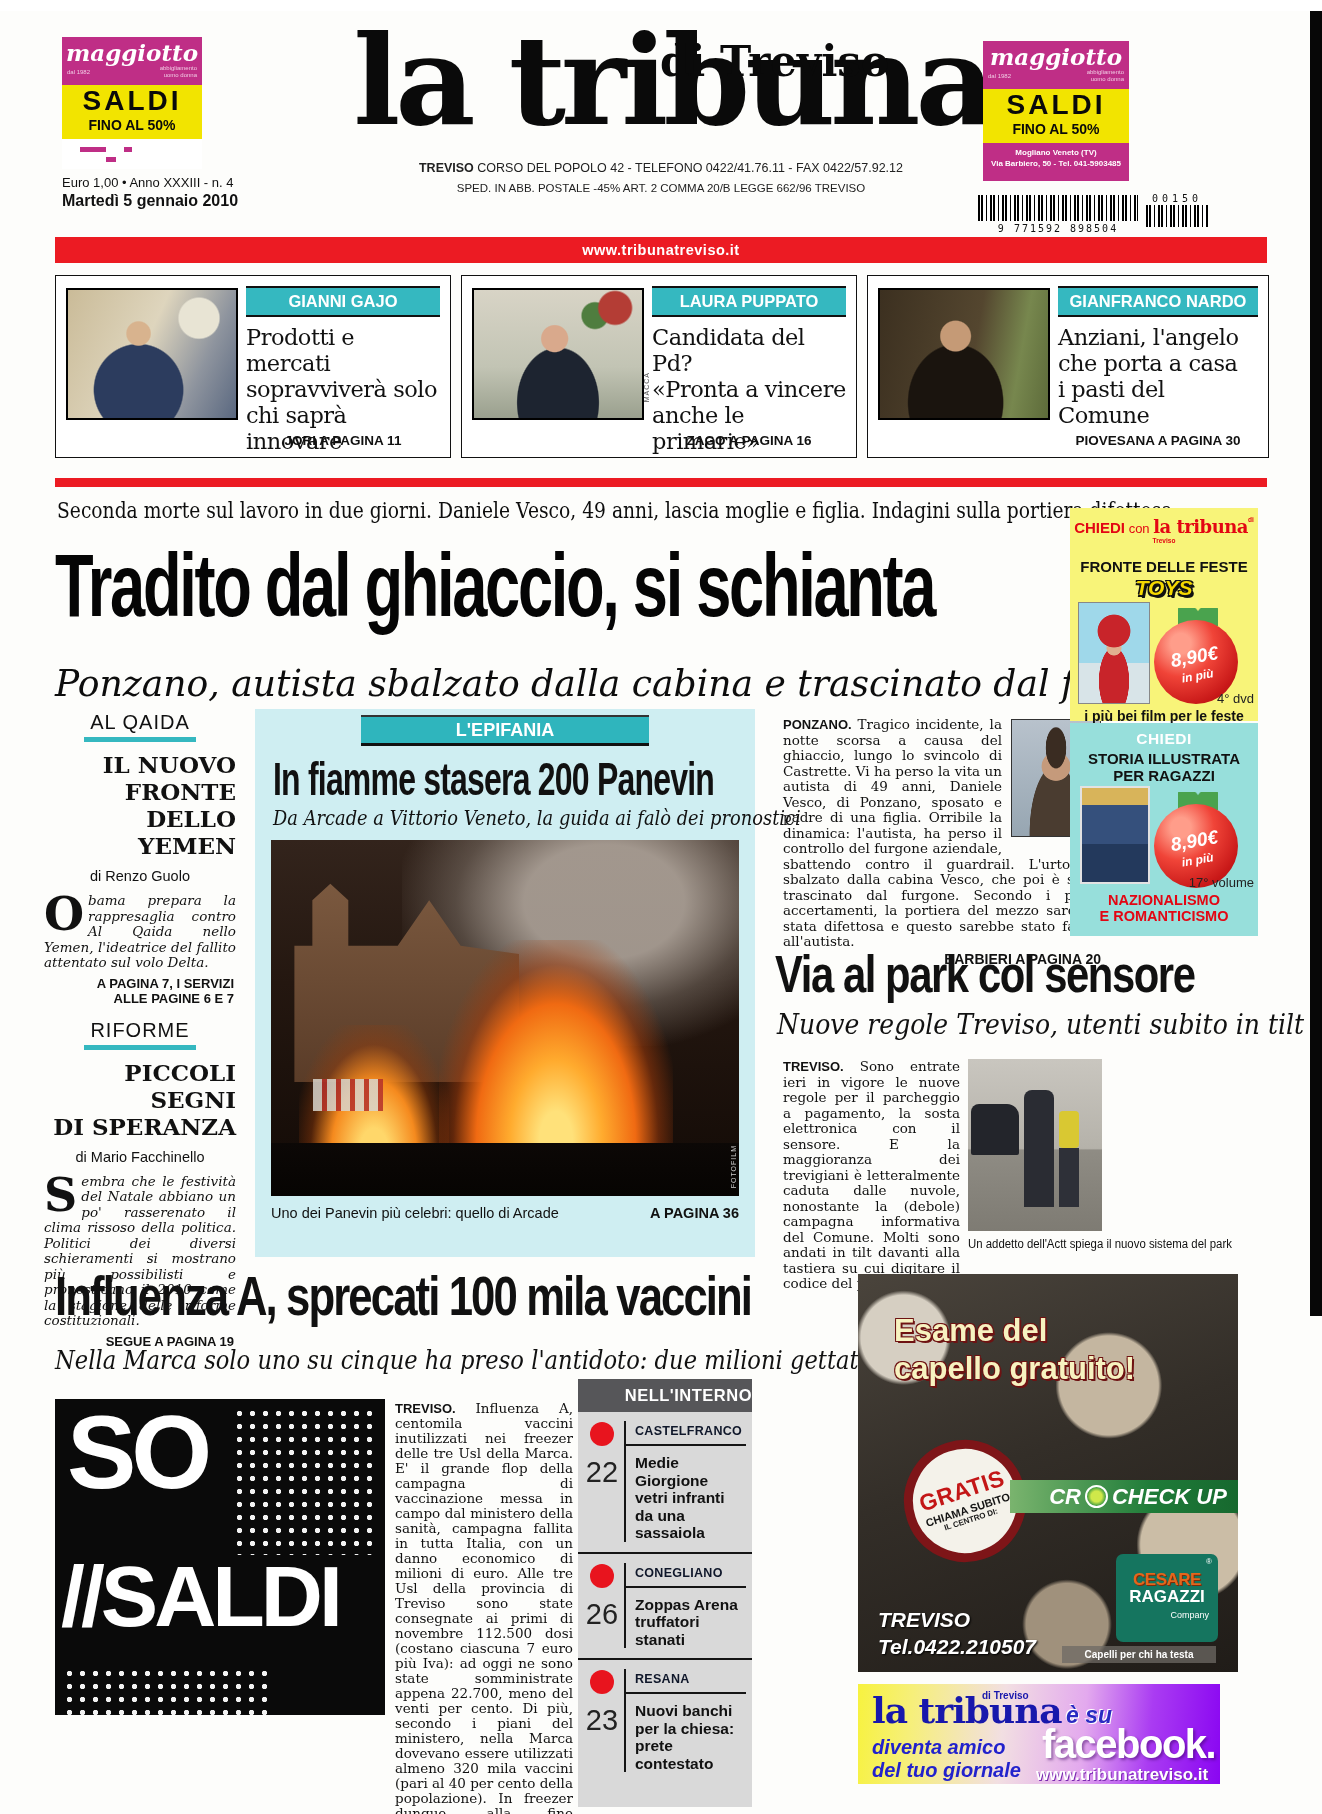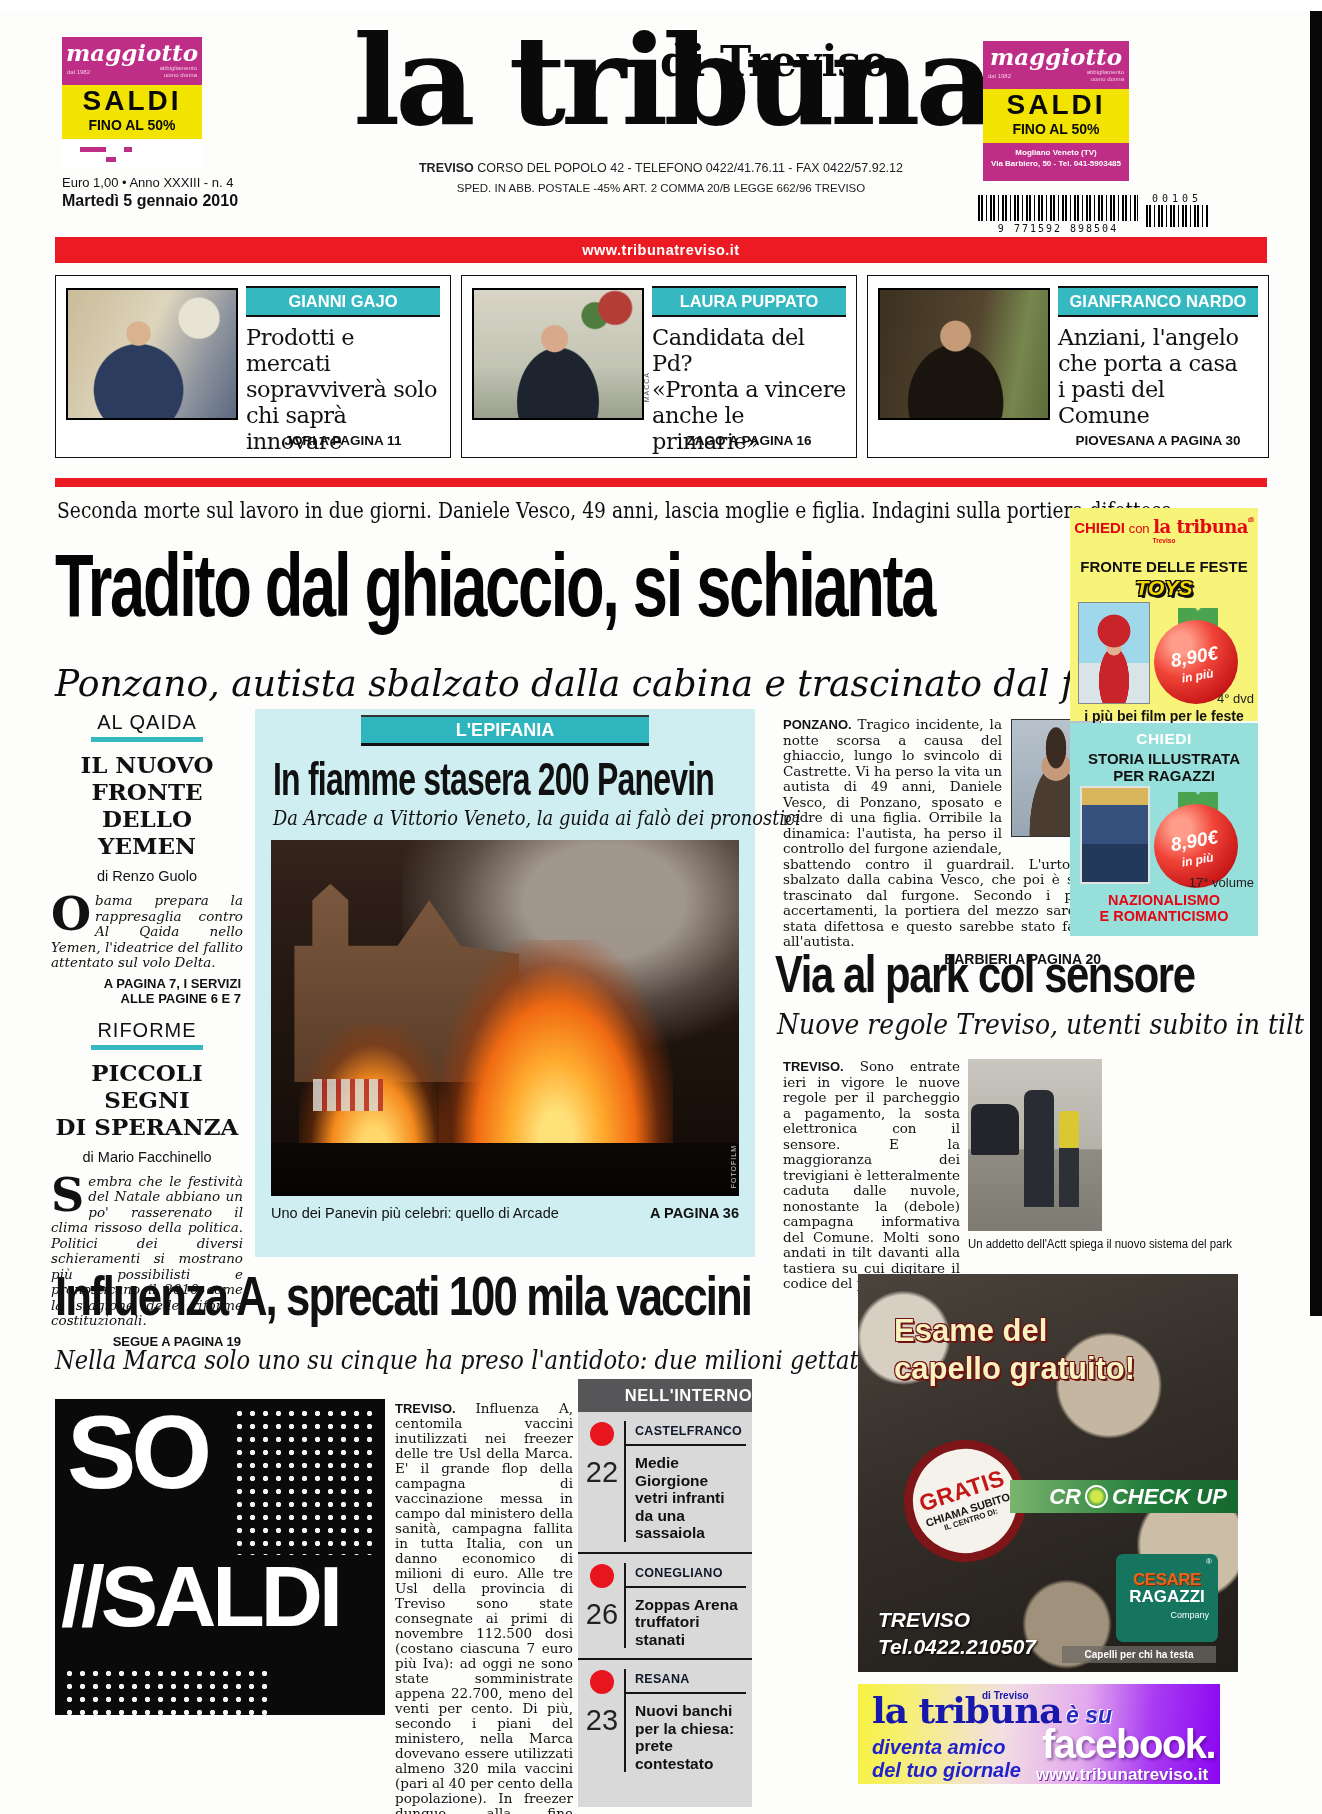--- a/index.html
+++ b/index.html
@@ -63,24 +63,24 @@
 
   
   #redrule { left:55px; top:467px; width:1212px; height:9px; background:#ec1b23; }
   #kicker { left:57px; top:487px; font-family:"DejaVu Serif",serif; font-size:22px; color:#0d0d0d;
     white-space:nowrap; transform:scaleX(.85); transform-origin:left top; }
   #main-hl { left:55px; top:522px; font-size:68px; letter-spacing:-2.5px; transform:scale(.93,1.32); color:#050505; }
   #main-sub { left:55px; top:650px; font-family:"DejaVu Serif",serif; font-style:italic; font-size:38px;
     white-space:nowrap; transform:scaleX(.95); transform-origin:left top; color:#0d0d0d; }
 
   
-  #left-col { left:51px; top:700px; width:192px; }
+  #left-col { left:44px; top:700px; width:192px; }
   .lc-label { text-align:center; font-size:20px; letter-spacing:1px; }
   .lc-bar { width:112px; height:5px; background:#35b8c0; margin:3px auto 9px; }
-  .lc-hl { font-family:"DejaVu Serif",serif; font-weight:bold; font-size:23px; line-height:27px; text-align:center; white-space:pre-line; }
+  .lc-hl { font-family:"DejaVu Serif",serif; font-weight:bold; font-size:23px; line-height:27px; text-align:right; white-space:pre-line; }
   .lc-by { text-align:center; font-size:14.5px; margin:9px 0; }
   .lc-p { font-family:"DejaVu Serif",serif; font-style:italic; font-size:13.5px; line-height:15.5px; text-align:justify; }
   .lc-drop { float:left; font-family:"DejaVu Serif",serif; font-style:normal; font-weight:bold; font-size:46px; line-height:.82; padding:3px 4px 0 0; }
   .lc-ref { font-weight:900; font-size:13px; line-height:15px; text-align:right; white-space:pre-line; margin:5px 2px 13px 0; }
 
   
   #cyan-panel { left:255px; top:698px; width:500px; height:548px; background:#cfeef2; }
   .ep-bar { width:288px; margin:6px auto 0; background:#2fb5bd; border-top:2px solid #333; border-bottom:3px solid #111;
     color:#fff; font-weight:900; font-size:18px; text-align:center; line-height:26px; }
   .ep-hl-wrap { height:52px; margin:8px 0 0 18px; }
@@ -284,21 +284,21 @@
     </div>
     <div class="mag-bottom">
       <div class="mag-addr">Mogliano Veneto (TV)</div>
       <div class="mag-addr" style="padding-top:0;">Via Barbiero, 50 - Tel. 041-5903485</div>
     </div>
   </div>
 
   <div class="abs" style="left:978px;top:184px;width:250px;height:44px;">
     <div class="abs barcode" style="left:0;top:0;width:160px;height:26px;"></div>
     <div class="abs bc-num" style="left:0;top:28px;width:160px;">9 771592 898504</div>
-    <div class="abs bc-num" style="left:168px;top:-2px;width:62px;letter-spacing:4px;">00105</div>
+    <div class="abs bc-num" style="left:168px;top:-2px;width:62px;letter-spacing:4px;">00150</div>
     <div class="abs barcode" style="left:168px;top:10px;width:62px;height:22px;"></div>
   </div>
 
   <div class="abs" id="redbar">www.tribunatreviso.it</div>
 
   <div class="abs tbox" style="left:55px;width:394px;">
     <div class="tbox-photo photo1"></div>
     <div class="tbox-right">
       <div class="tbox-label">GIANNI GAJO</div>
       <div class="tbox-hl">Prodotti e mercati

